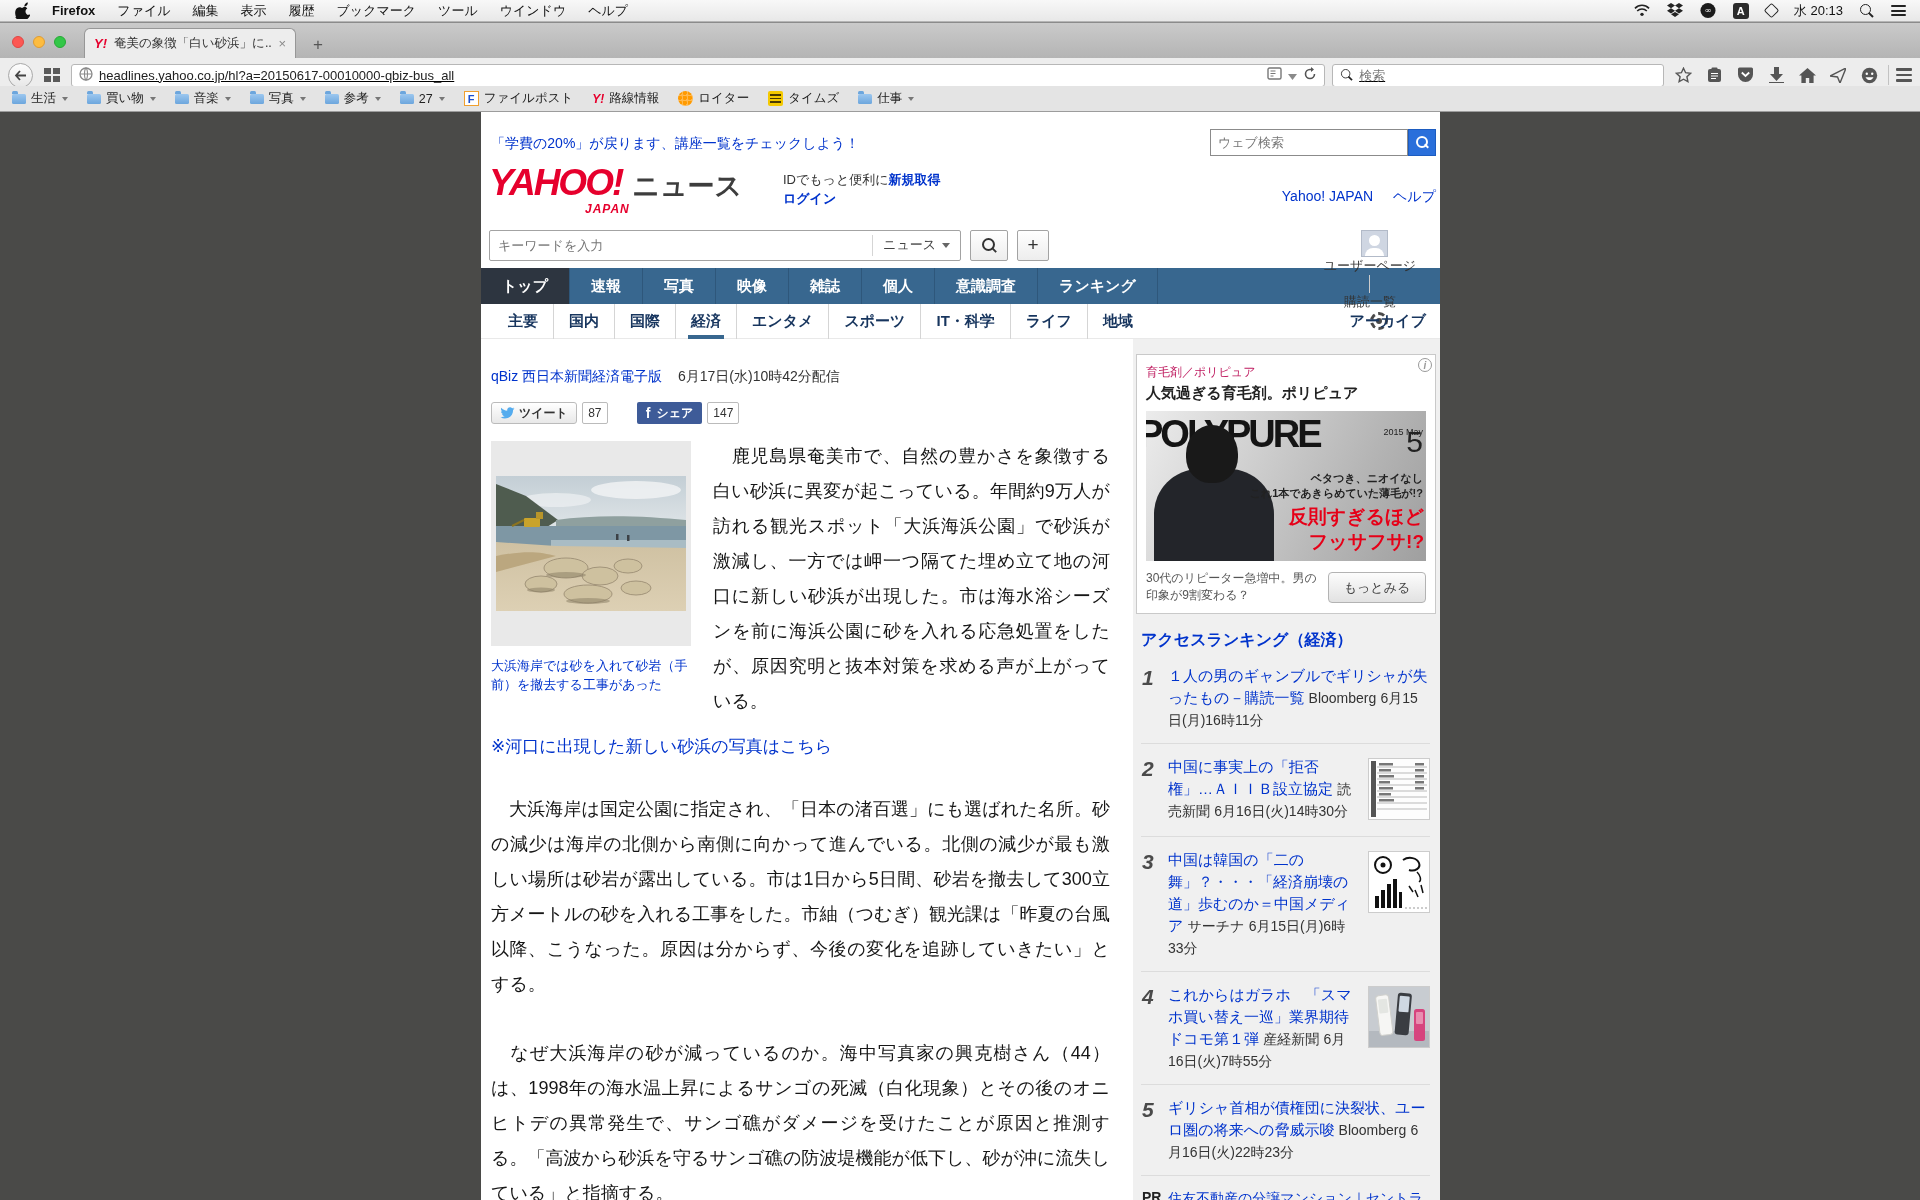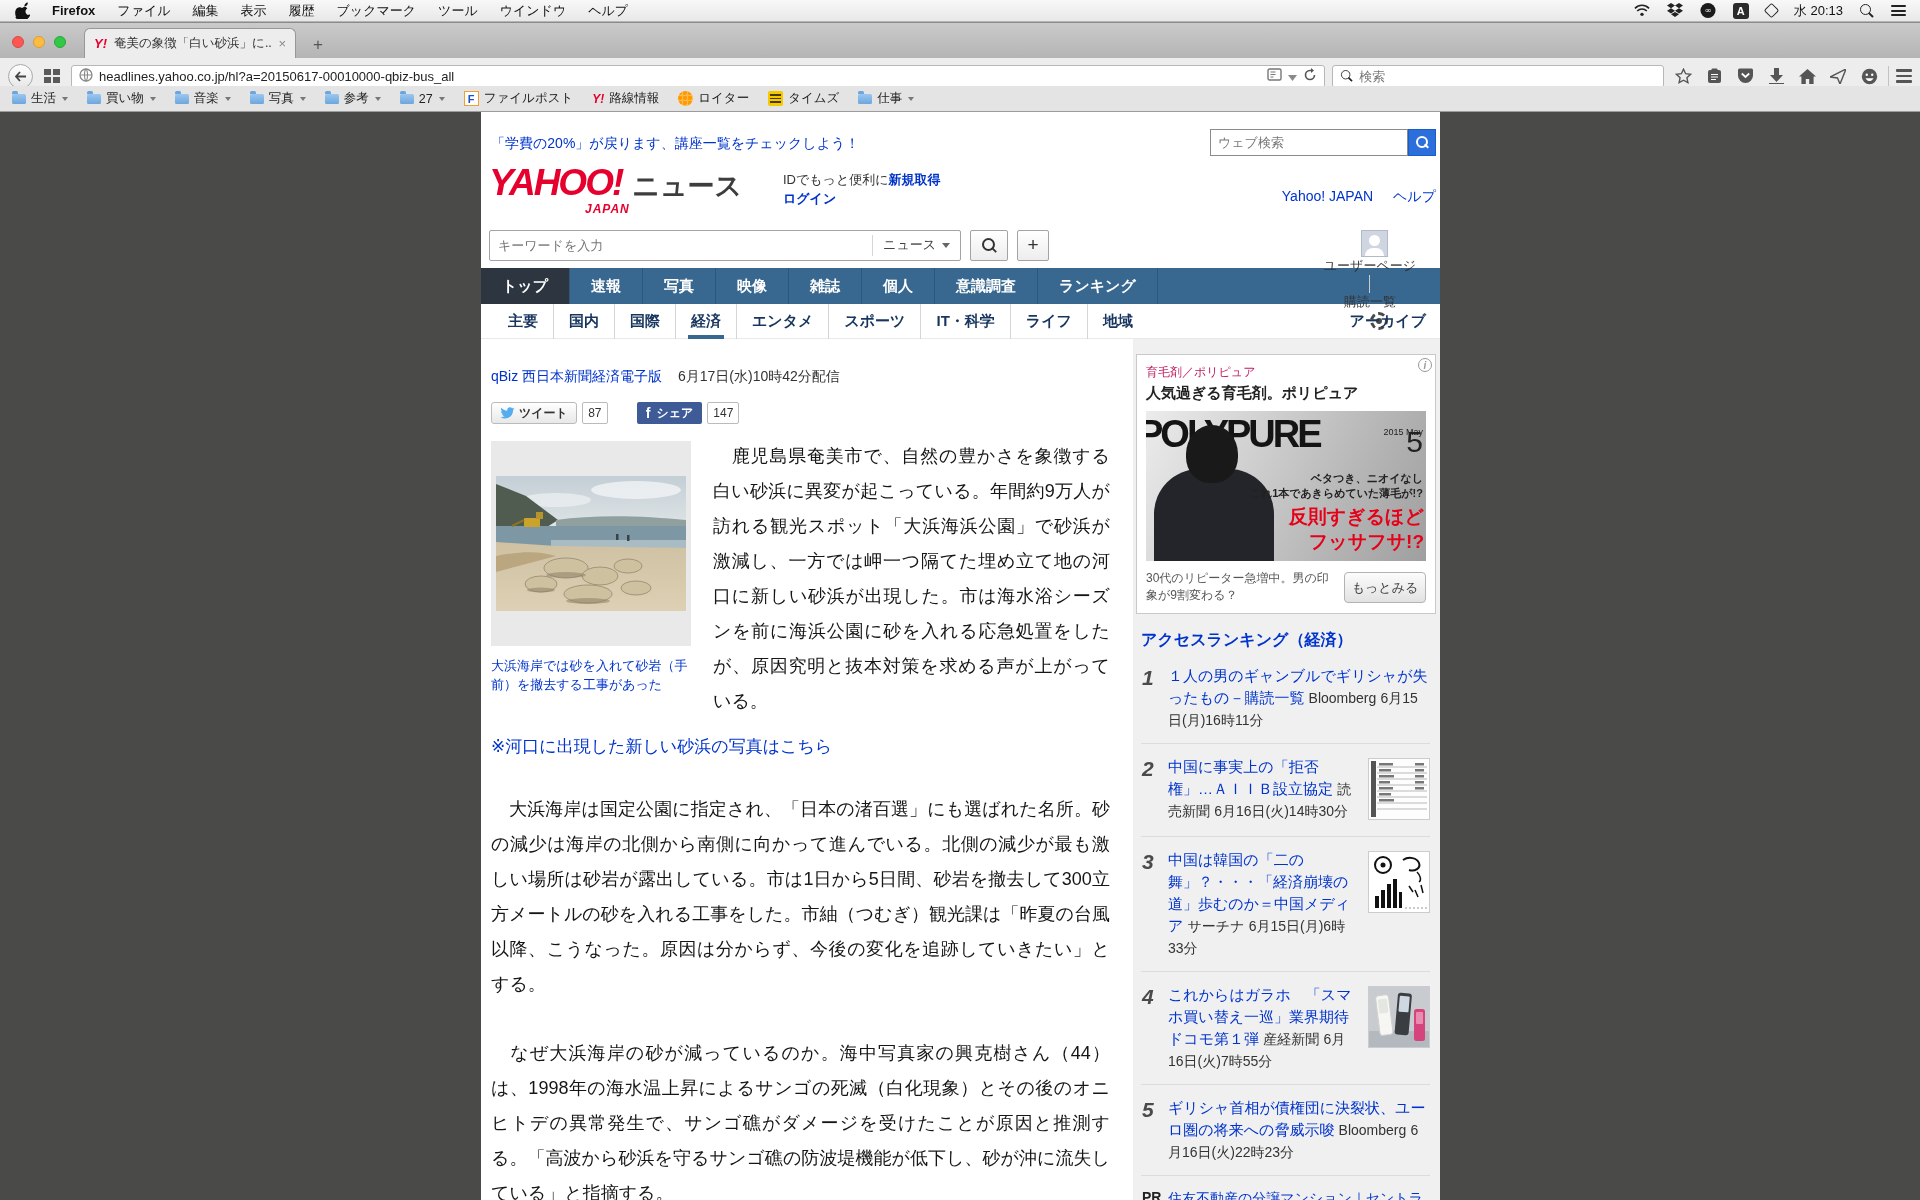--- a/index.html
+++ b/index.html
@@ -33,21 +33,21 @@
   .tab { position:absolute; left:84px; bottom:0; width:212px; height:30px; background:#ededed;
     border:1px solid #979797; border-bottom:none; border-radius:6px 6px 0 0;
     display:flex; align-items:center; gap:7px; padding:0 9px; font-size:12.5px; color:#333; }
   .tab .ytag { color:#e6002d; font-weight:bold; font-style:italic; font-size:13px; }
   .tab .title { flex:1; white-space:nowrap; overflow:hidden; }
   .tab .close { color:#8a8a8a; font-size:13px; }
   .newtab { position:absolute; left:305px; bottom:3px; font-size:17px; color:#555; width:26px; text-align:center;}
 
   
   .toolbar { position:absolute; top:58px; left:0; right:0; height:40px; background:#ededed;
-    display:flex; align-items:center; padding:0 8px; gap:7px; border-bottom:4px solid #a3a3a3; }
+    display:flex; align-items:center; padding:0 8px; gap:7px; border-bottom:6px solid #a3a3a3;text-decoration:underline; }
   .backbtn { width:25px; height:25px; border-radius:50%; border:1px solid #a9a9a9;
     background:linear-gradient(#fdfdfd,#e7e7e7); display:flex; align-items:center; justify-content:center; flex:0 0 auto;}
   .tbic { display:inline-flex; align-items:center; justify-content:center; width:24px; color:#5a5a5a; flex:0 0 auto;}
   .urlfield { flex:1; height:23px; background:#fff; border:1px solid #b7b7b7; border-radius:3px;
     display:flex; align-items:center; gap:6px; padding:0 7px; font-size:13px; color:#222; }
   .urlfield .url { flex:1; white-space:nowrap; overflow:hidden; }
   .searchfield { width:332px; height:23px; background:#fff; border:1px solid #b7b7b7; border-radius:3px;
     display:flex; align-items:center; gap:6px; padding:0 7px; flex:0 0 auto;}
   .searchfield input { border:none; outline:none; width:100%; font-size:13px; color:#555; background:transparent;}
   .hsep { width:1px; height:20px; background:#c2c2c2; }
@@ -155,21 +155,21 @@
   .brand { position:absolute; left:-8px; top:2px; font-size:38px; font-weight:900; letter-spacing:-3px; color:#141414; }
   .issue { position:absolute; right:3px; top:16px; text-align:right; color:#222; line-height:10px;}
   .issue .yr { font-size:9px; display:block; }
   .issue .no { font-size:30px; font-weight:300; }
   .sil-head { position:absolute; left:40px; top:14px; width:52px; height:58px; background:#191919; border-radius:50% 50% 45% 45%; }
   .sil-body { position:absolute; left:8px; top:58px; width:120px; height:95px; background:#23252a; border-radius:45px 45px 0 0; }
   .adcopy1 { position:absolute; right:3px; top:60px; text-align:right; font-size:11px; font-weight:bold; color:#222; line-height:15px; }
   .adcopy2 { position:absolute; right:2px; top:93px; text-align:right; font-size:19px; font-weight:900; color:#e60018; line-height:25px; }
   .adbottom { display:flex; align-items:center; margin-top:9px; gap:6px; }
   .addesc { flex:1; font-size:12px; color:#555; line-height:17px; }
-  .morebtn { width:82px; height:31px; border:1px solid #b3b3b3; border-radius:4px; background:linear-gradient(#fcfcfc,#e2e2e2);
+  .morebtn { width:98px; height:31px; border:1px solid #b3b3b3; border-radius:4px; background:linear-gradient(#fcfcfc,#e2e2e2);
     font-size:13px; color:#444; text-align:center; line-height:30px; }
 
   .ranking { margin:6px 10px 0 8px; }
   .rhead { font-size:16px; font-weight:bold; color:#0033cc; margin:16px 0 2px; }
   .ritem { position:relative; padding:12px 0 12px 27px; border-bottom:1px solid #dcdcdc; overflow:hidden; }
   .ritem:last-of-type { border-bottom:1px solid #dcdcdc; }
   .rnum { position:absolute; left:1px; top:13px; font-size:21px; font-weight:bold; font-style:italic; color:#4a4a4a; }
   .rthumb { float:right; width:62px; height:62px; margin:2px 0 4px 8px; border:1px solid #ccc; background:#fff; }
   .rtext { font-size:15px; line-height:22px; }
   .rmeta { color:#333; font-size:14px; }

